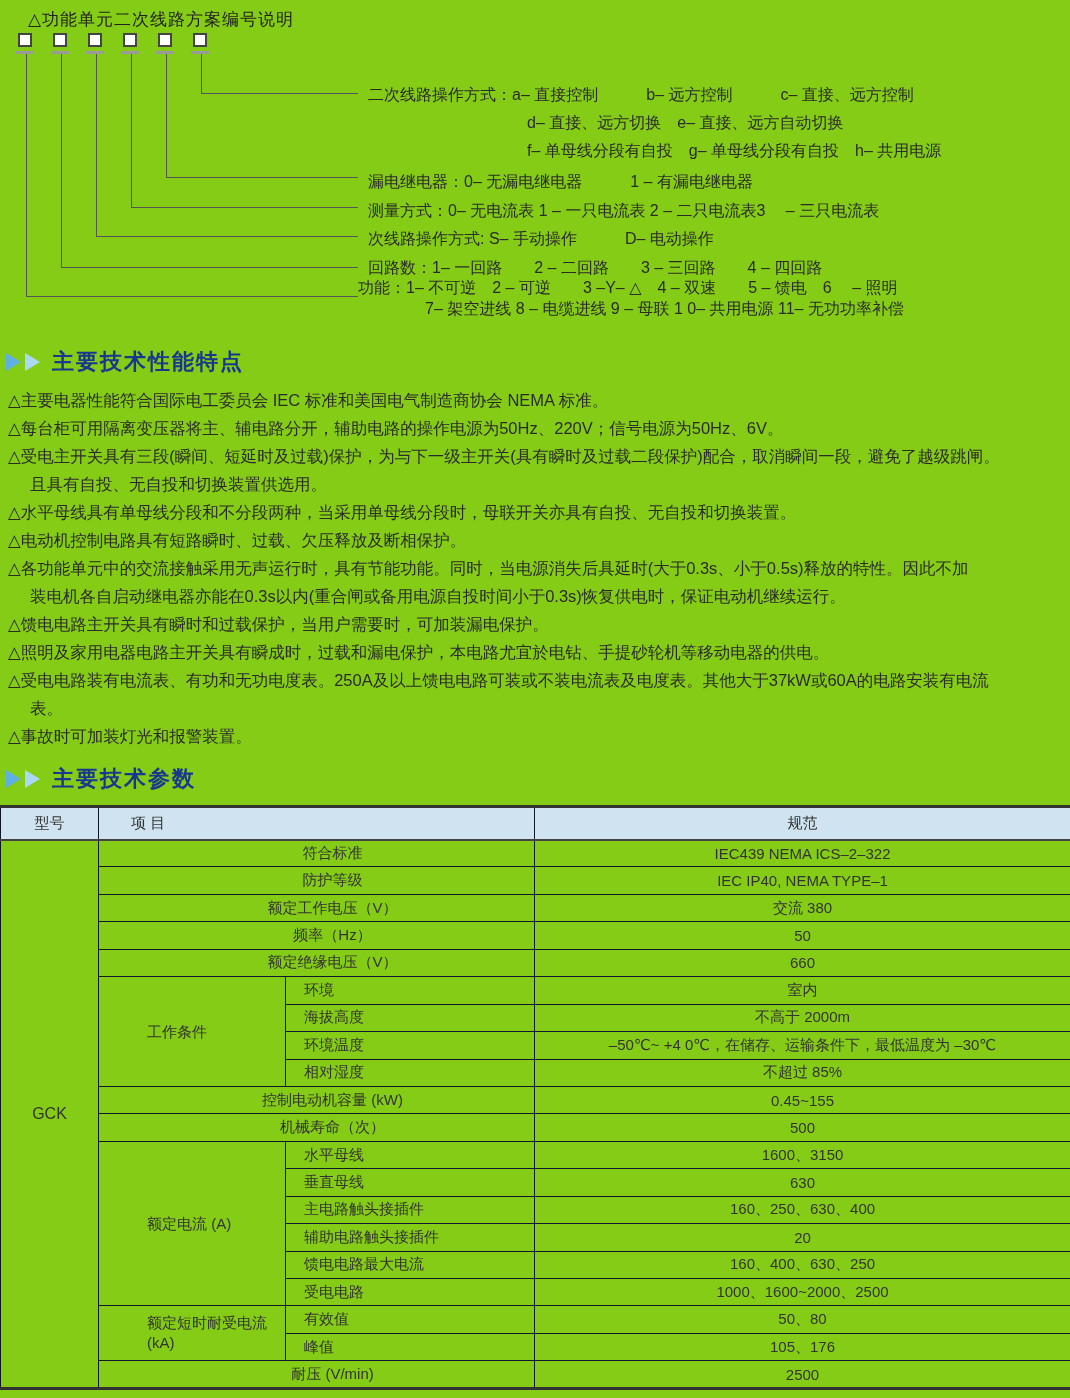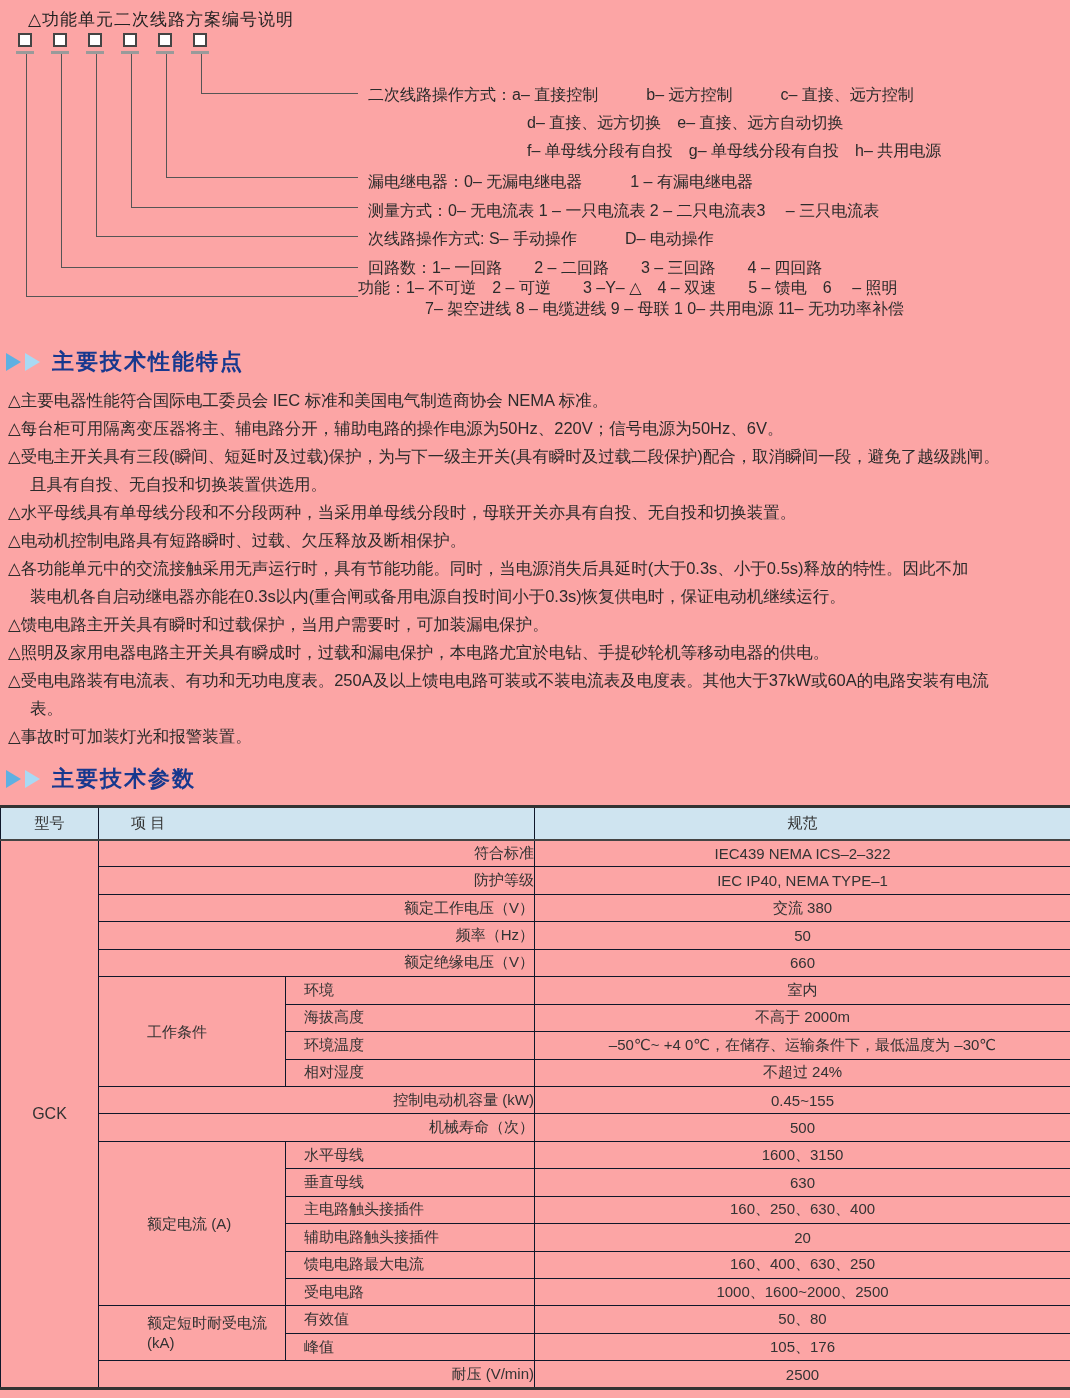--- a/index.html
+++ b/index.html
@@ -1,18 +1,18 @@
 <!DOCTYPE html>
 <html><head>
 <meta charset="utf-8">
 <style>
   * { margin:0; padding:0; box-sizing:border-box; }
   html,body { background:#ffffff; }
   .page {
-    position:relative; width:1070px; height:1398px; background:#fca5a5;
+    position:relative; width:1070px; height:1398px; background:#84cc16;
     font-family:"Liberation Sans","DejaVu Sans",sans-serif; color:#2f2f2f;
     overflow:hidden;
   }
 
   
   .scheme-title { position:absolute; left:28px; top:8px; font-size:17px; color:#222; letter-spacing:1px; }
   .sbox { position:absolute; top:33px; width:14px; height:14px; border:2px solid #444; background:#fff; }
   .sbar { position:absolute; top:51px; width:18px; height:3px; background:#9a9a9a; }
   .conn { position:absolute; border-left:1px solid #555; border-bottom:1px solid #555; }
   .dlabel { position:absolute; font-size:16px; color:#2b2b2b; white-space:pre; line-height:20px; }
@@ -34,21 +34,21 @@
     position:absolute; left:0; top:805px; width:1070px; height:585px;
     border-collapse:collapse; table-layout:fixed; font-size:15px; color:#333;
     border-top:3px solid #333; border-bottom:3px solid #333;
   }
   .params-table td, .params-table th { border:1px solid #0f172a; vertical-align:middle; font-weight:normal; }
   .params-table thead th { background:#cfe4f0; height:33px; border-bottom:2px solid #444; }
   .th-model { text-align:center; }
   .th-item { text-align:left; padding-left:32px; }
   .th-spec { text-align:center; }
   .model-cell { text-align:center; font-size:16px; color:#333; }
-  .item-cell { text-align:right; padding-left:32px; height:27px; }
+  .item-cell { text-align:center; padding-left:32px; height:27px; }
   .group-cell { text-align:left; padding-left:48px; white-space:pre-line; line-height:20px; }
   .sub-cell { text-align:left; padding-left:18px; height:27px; }
   .spec-cell { text-align:center; height:27px; }
 </style>
 </head>
 <body>
 
 <div class="page">
 
   <div class="scheme-title">△功能单元二次线路方案编号说明</div>
@@ -156,21 +156,21 @@
       <tr>
         <td class="sub-cell">海拔高度</td>
         <td class="spec-cell">不高于 2000m</td>
       </tr>
       <tr>
         <td class="sub-cell">环境温度</td>
         <td class="spec-cell">–50℃~ +4 0℃，在储存、运输条件下，最低温度为 –30℃</td>
       </tr>
       <tr>
         <td class="sub-cell">相对湿度</td>
-        <td class="spec-cell">不超过 24%</td>
+        <td class="spec-cell">不超过 85%</td>
       </tr>
       <tr>
         <td class="item-cell" colspan="2">控制电动机容量 (kW)</td>
         <td class="spec-cell">0.45~155</td>
       </tr>
       <tr>
         <td class="item-cell" colspan="2">机械寿命（次）</td>
         <td class="spec-cell">500</td>
       </tr>
       <tr>

